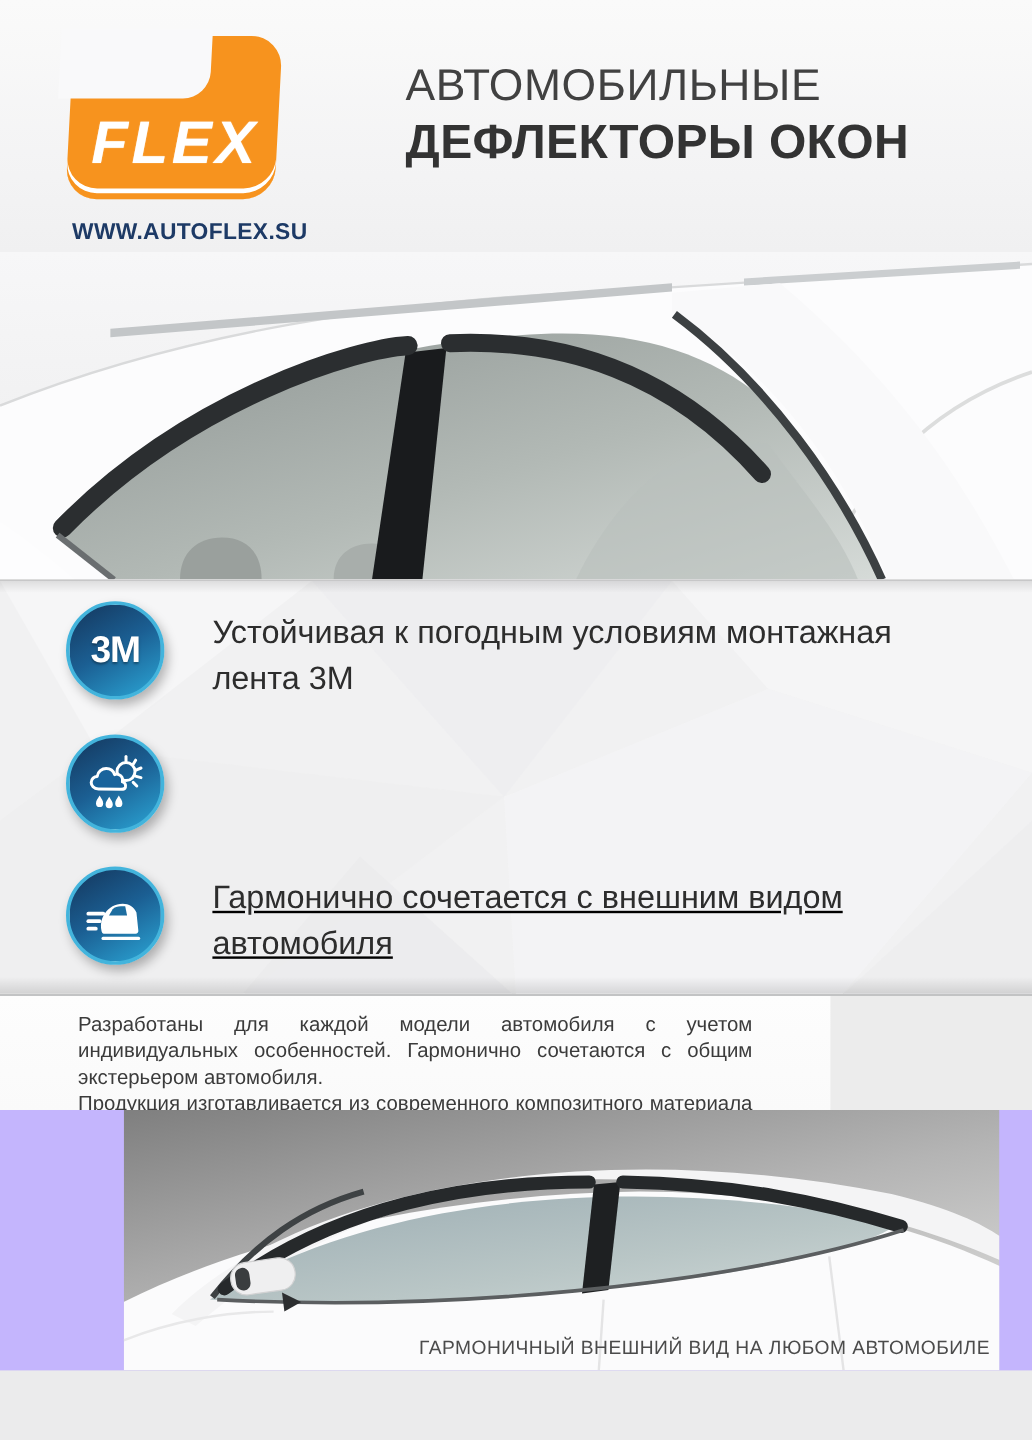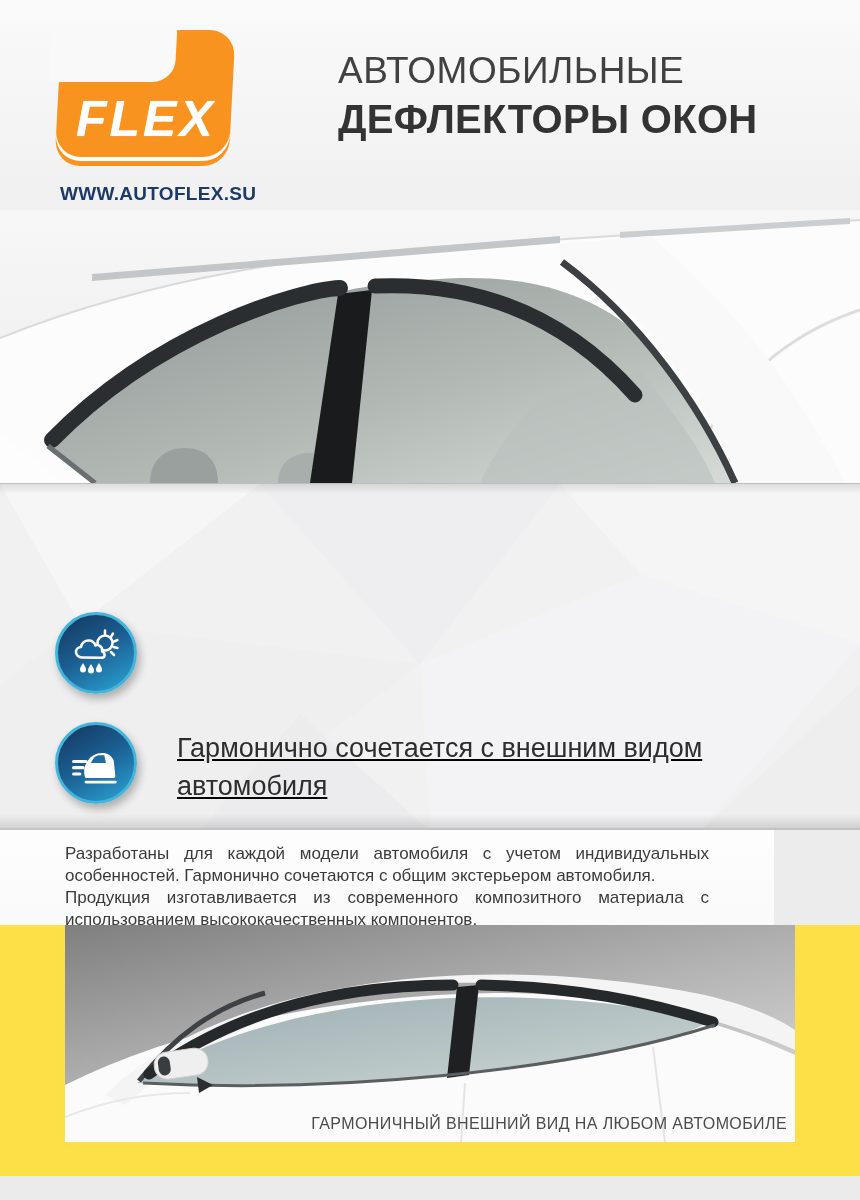--- a/index.html
+++ b/index.html
@@ -85,32 +85,32 @@
     text-shadow:0 1px 2px rgba(0,0,0,0.35);
   }
   .f-text {
     margin-left:40px; width:645px;
     font-size:27px; line-height:38px; color:#2d2d2d;
     padding-top:7px;
   }
 
   
   .description {
-    width:774px; height:95px;
+    width:692px; height:95px;
     background:linear-gradient(180deg,#fdfdfd,#fafafa);
     padding:13px 65px 0 65px;
   }
   .description p {
     font-size:17px; line-height:22px; color:#3b3b3b;
     text-align:justify;
   }
 
   
   .bottom-wrap {
-    width:860px; height:251px; background:#fde047; padding:0 65px;
+    width:860px; height:217px; background:#c4b5fd; padding:0 103px;
     position:relative;
   }
   .photo-bottom { position:relative; width:730px; height:217px; overflow:hidden; }
   .photo-bottom svg { display:block; width:730px; height:217px; }
   .photo-caption {
     position:absolute; right:8px; bottom:9px;
     font-size:16px; color:#4b4b4b; letter-spacing:0.4px;
   }
 
   
@@ -170,20 +170,26 @@
     <polygon points="0,0 260,0 80,140" fill="#f6f6f7"></polygon>
     <polygon points="260,0 560,0 420,180" fill="#ededef" opacity="0.7"></polygon>
     <polygon points="560,0 860,0 860,160 640,90" fill="#f5f5f6"></polygon>
     <polygon points="80,140 420,180 200,347 0,347 0,200" fill="#eeeeef" opacity="0.6"></polygon>
     <polygon points="420,180 640,90 860,160 700,347 430,347" fill="#f4f4f5" opacity="0.8"></polygon>
     <polygon points="200,347 430,347 300,230" fill="#e9e9eb" opacity="0.6"></polygon>
     <polygon points="700,347 860,347 860,200" fill="#ececee" opacity="0.7"></polygon>
   </svg>
   <div class="features-shade-top"></div>
 
+  <div class="feature-row r1">
+    <div class="f-icon">
+      <span class="f-icon-3m">3M</span>
+    </div>
+    <div class="f-text">Устойчивая к погодным условиям монтажная лента 3М</div>
+  </div>
 
   <div class="feature-row r2">
     <div class="f-icon">
       <svg width="48" height="48" viewBox="0 0 48 48">
         <g stroke="#ffffff" stroke-width="2.5" stroke-linecap="round">
           <line x1="33" y1="1.5" x2="33" y2="5"></line>
           <line x1="41" y1="4.5" x2="39" y2="7.8"></line>
           <line x1="45.5" y1="11" x2="41.8" y2="12.6"></line>
           <line x1="45.5" y1="19" x2="41.5" y2="18"></line>
           <line x1="42" y1="26" x2="39" y2="23"></line>

